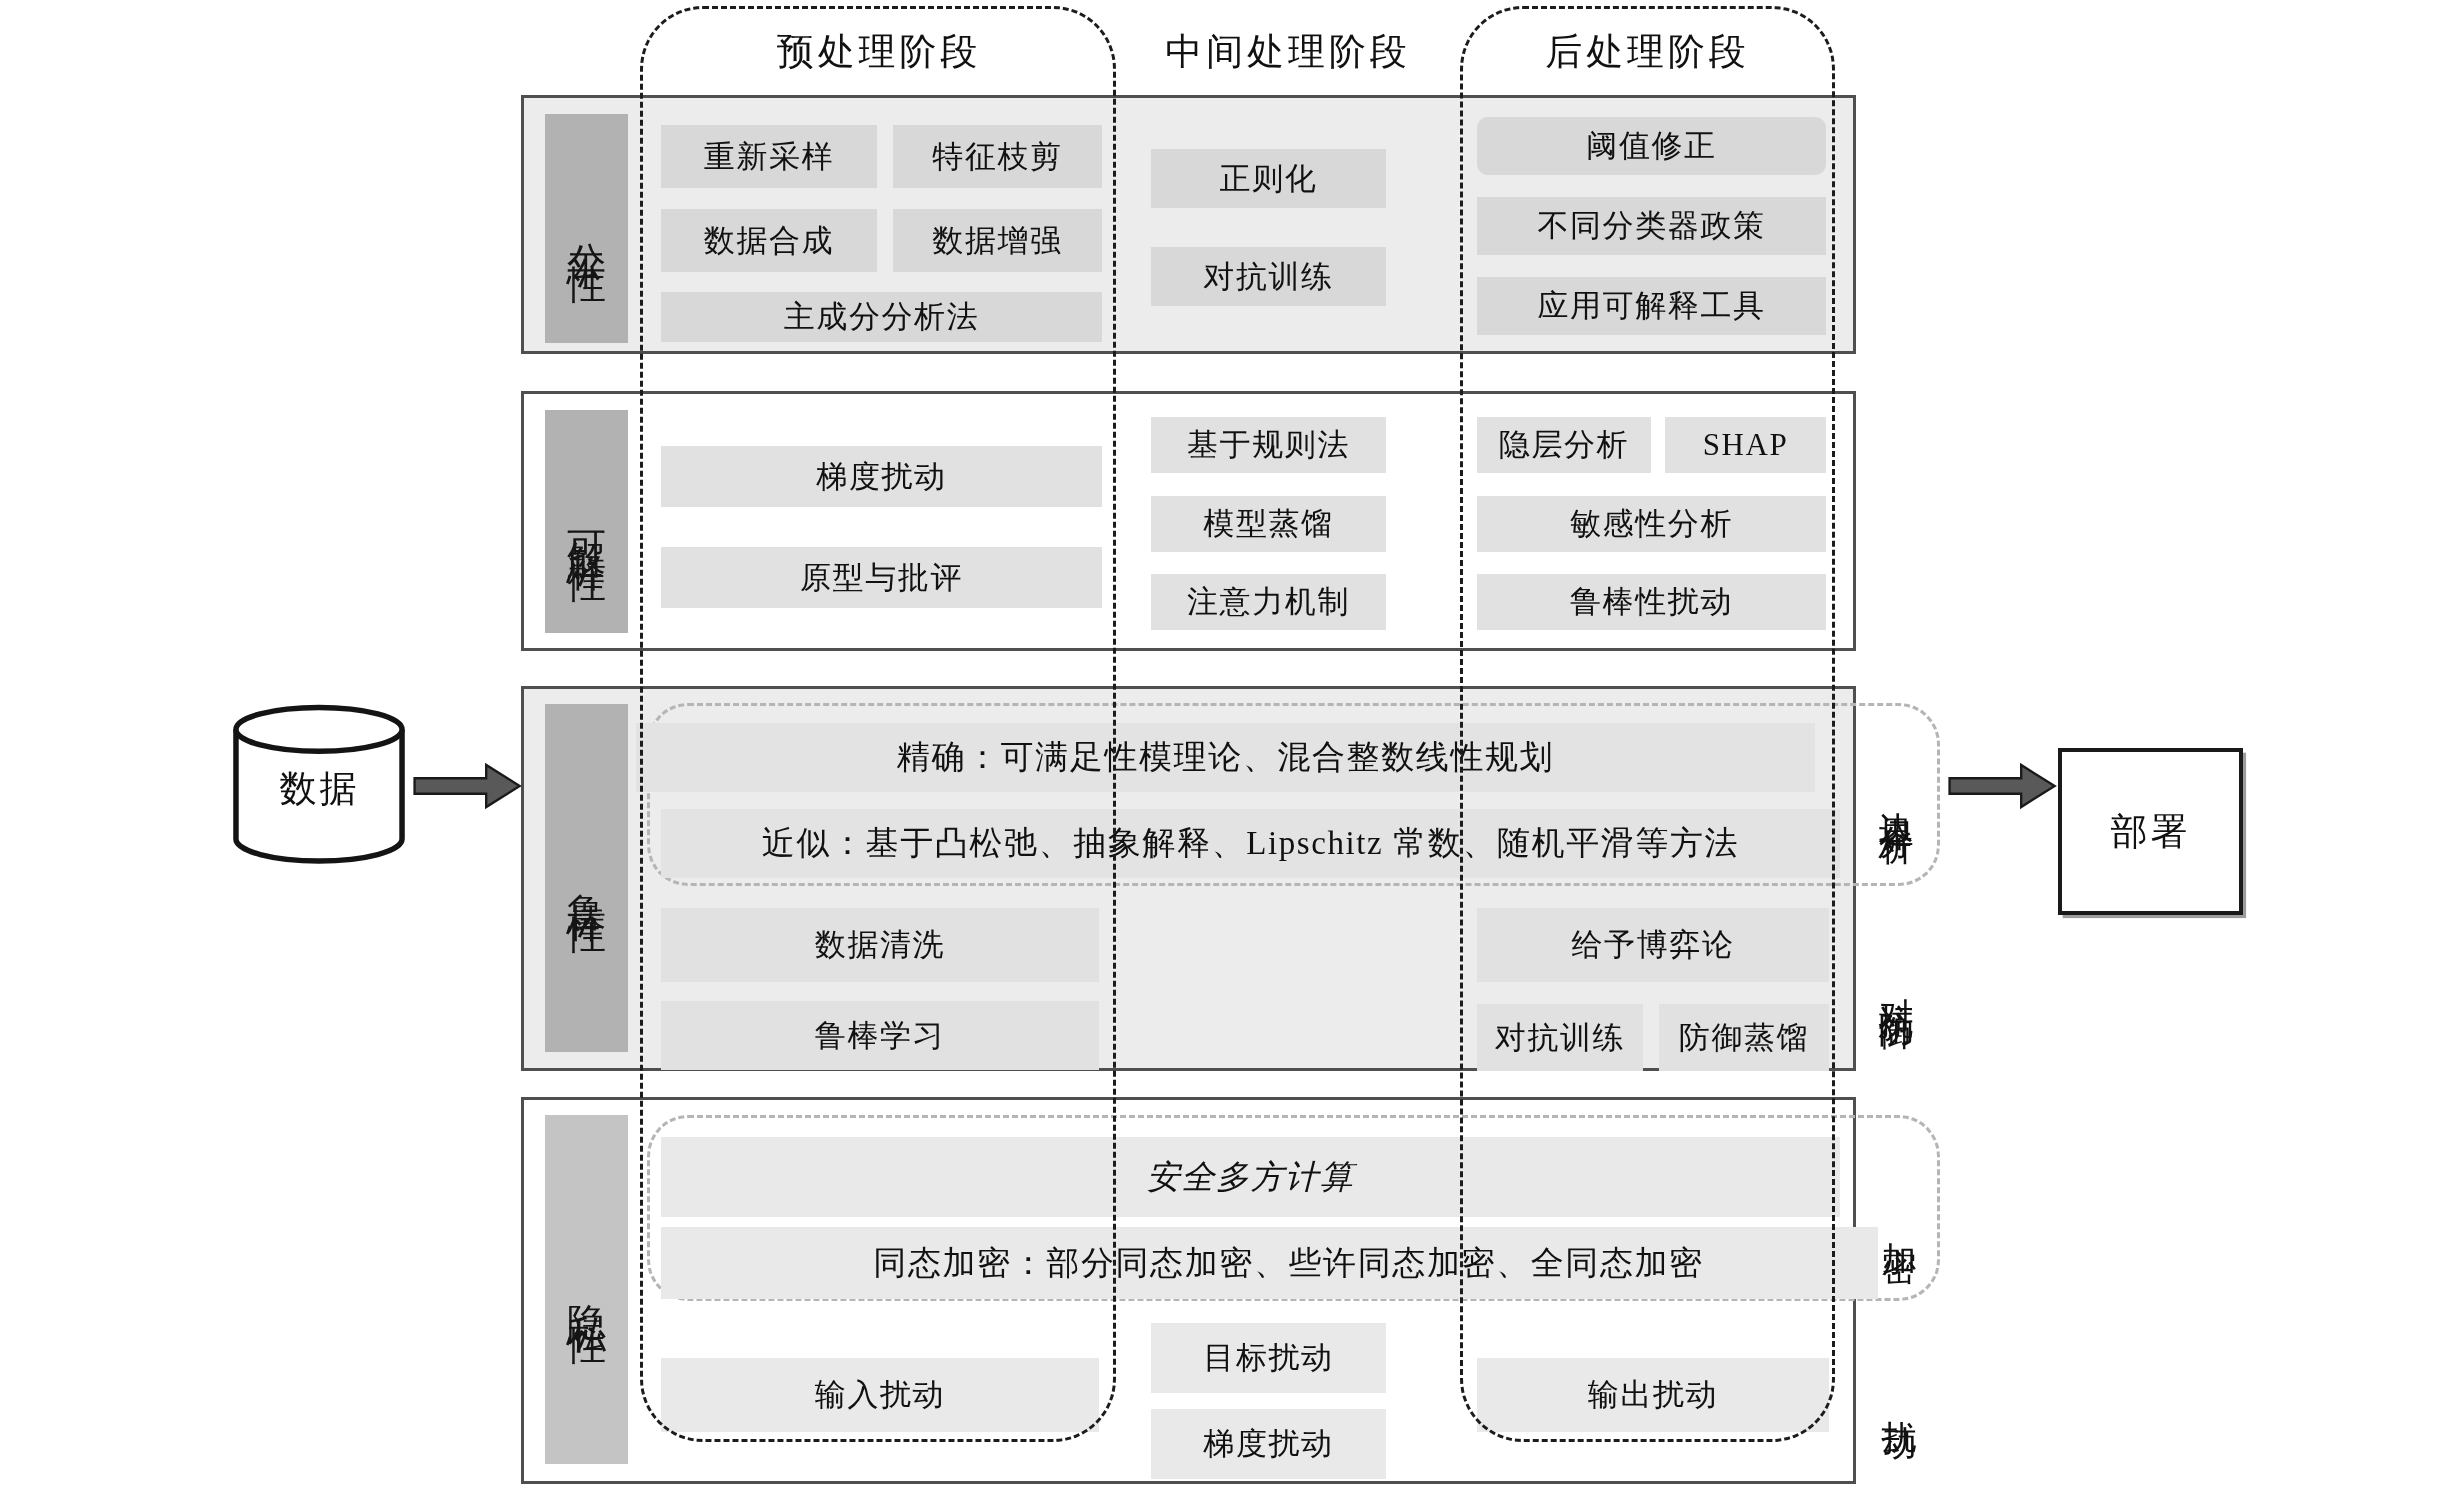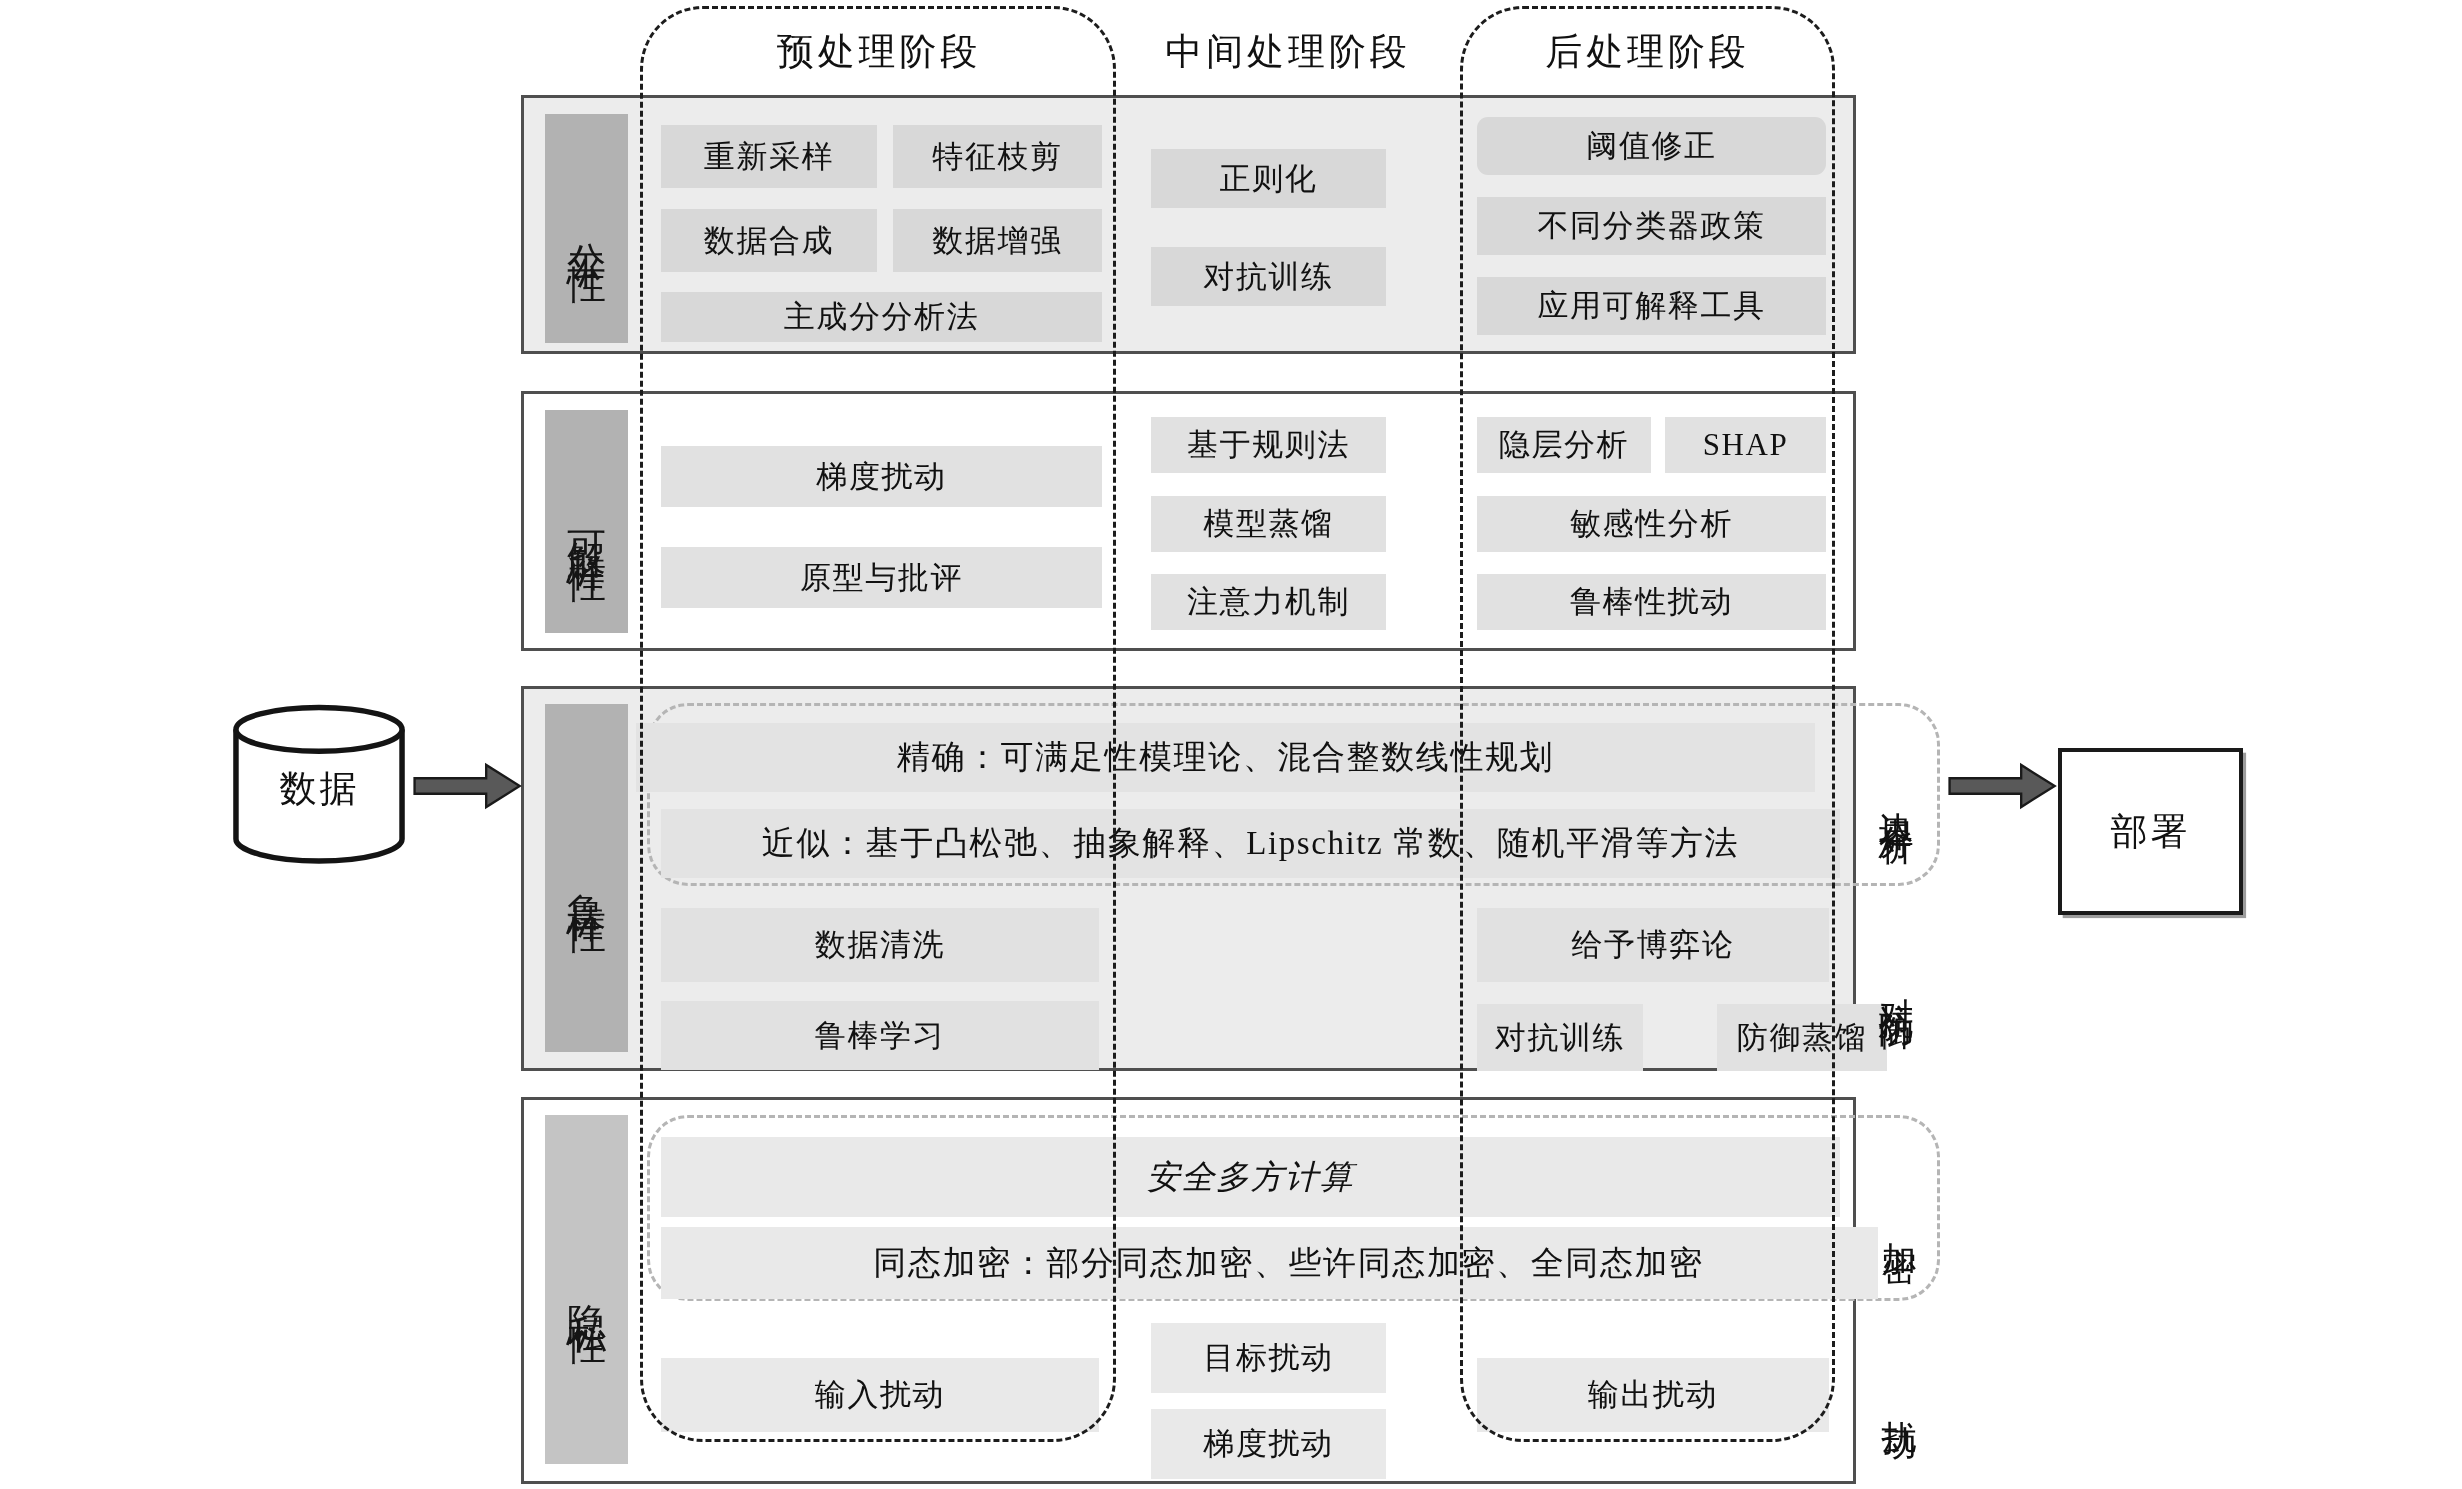--- a/index.html
+++ b/index.html
@@ -72,21 +72,21 @@
 <div class="box bB" style="left:1477px;top:574px;width:349px;height:56px;">鲁棒性扰动</div>
 
 <div class="grp" style="left:647px;top:703px;width:1293px;height:183px;"></div>
 <div class="box bC bar" style="left:636px;top:723px;width:1179px;height:69px;">精确：可满足性模理论、混合整数线性规划</div>
 <div class="box bC bar" style="left:661px;top:809px;width:1179px;height:69px;">近似：基于凸松弛、抽象解释、Lipschitz 常数、随机平滑等方法</div>
 <div class="side" style="left:1865px;top:713px;width:59px;height:168px;">边界分析</div>
 <div class="box bB" style="left:661px;top:908px;width:438px;height:74px;">数据清洗</div>
 <div class="box bB" style="left:661px;top:1001px;width:438px;height:69px;">鲁棒学习</div>
 <div class="box bB" style="left:1477px;top:908px;width:352px;height:74px;">给予博弈论</div>
 <div class="box bB" style="left:1477px;top:1004px;width:166px;height:67px;">对抗训练</div>
-<div class="box bB" style="left:1717px;top:1004px;width:170px;height:67px;">防御蒸馏</div>
+<div class="box bB" style="left:1659px;top:1004px;width:170px;height:67px;">防御蒸馏</div>
 <div class="side" style="left:1865px;top:899px;width:59px;height:168px;">对抗防御</div>
 
 <div class="grp" style="left:647px;top:1115px;width:1293px;height:186px;"></div>
 <div class="box bD bar" style="left:661px;top:1137px;width:1179px;height:80px;font-style:italic;">安全多方计算</div>
 <div class="box bD bar" style="left:661px;top:1227px;width:1179px;height:72px;padding-left:38px;">同态加密：部分同态加密、些许同态加密、全同态加密</div>
 <div class="side" style="left:1870px;top:1169px;width:55px;height:102px;">加密</div>
 <div class="box bD" style="left:661px;top:1358px;width:438px;height:74px;">输入扰动</div>
 <div class="box bD" style="left:1151px;top:1323px;width:235px;height:70px;">目标扰动</div>
 <div class="box bD" style="left:1151px;top:1409px;width:235px;height:70px;">梯度扰动</div>
 <div class="box bD" style="left:1477px;top:1358px;width:352px;height:74px;">输出扰动</div>

